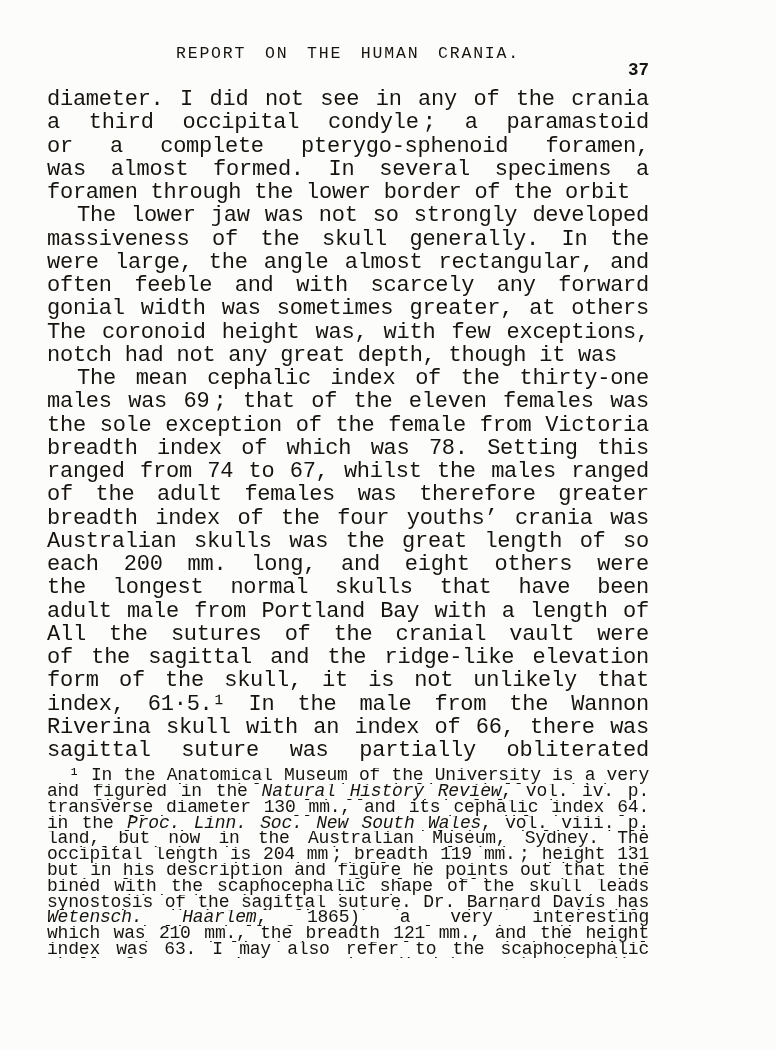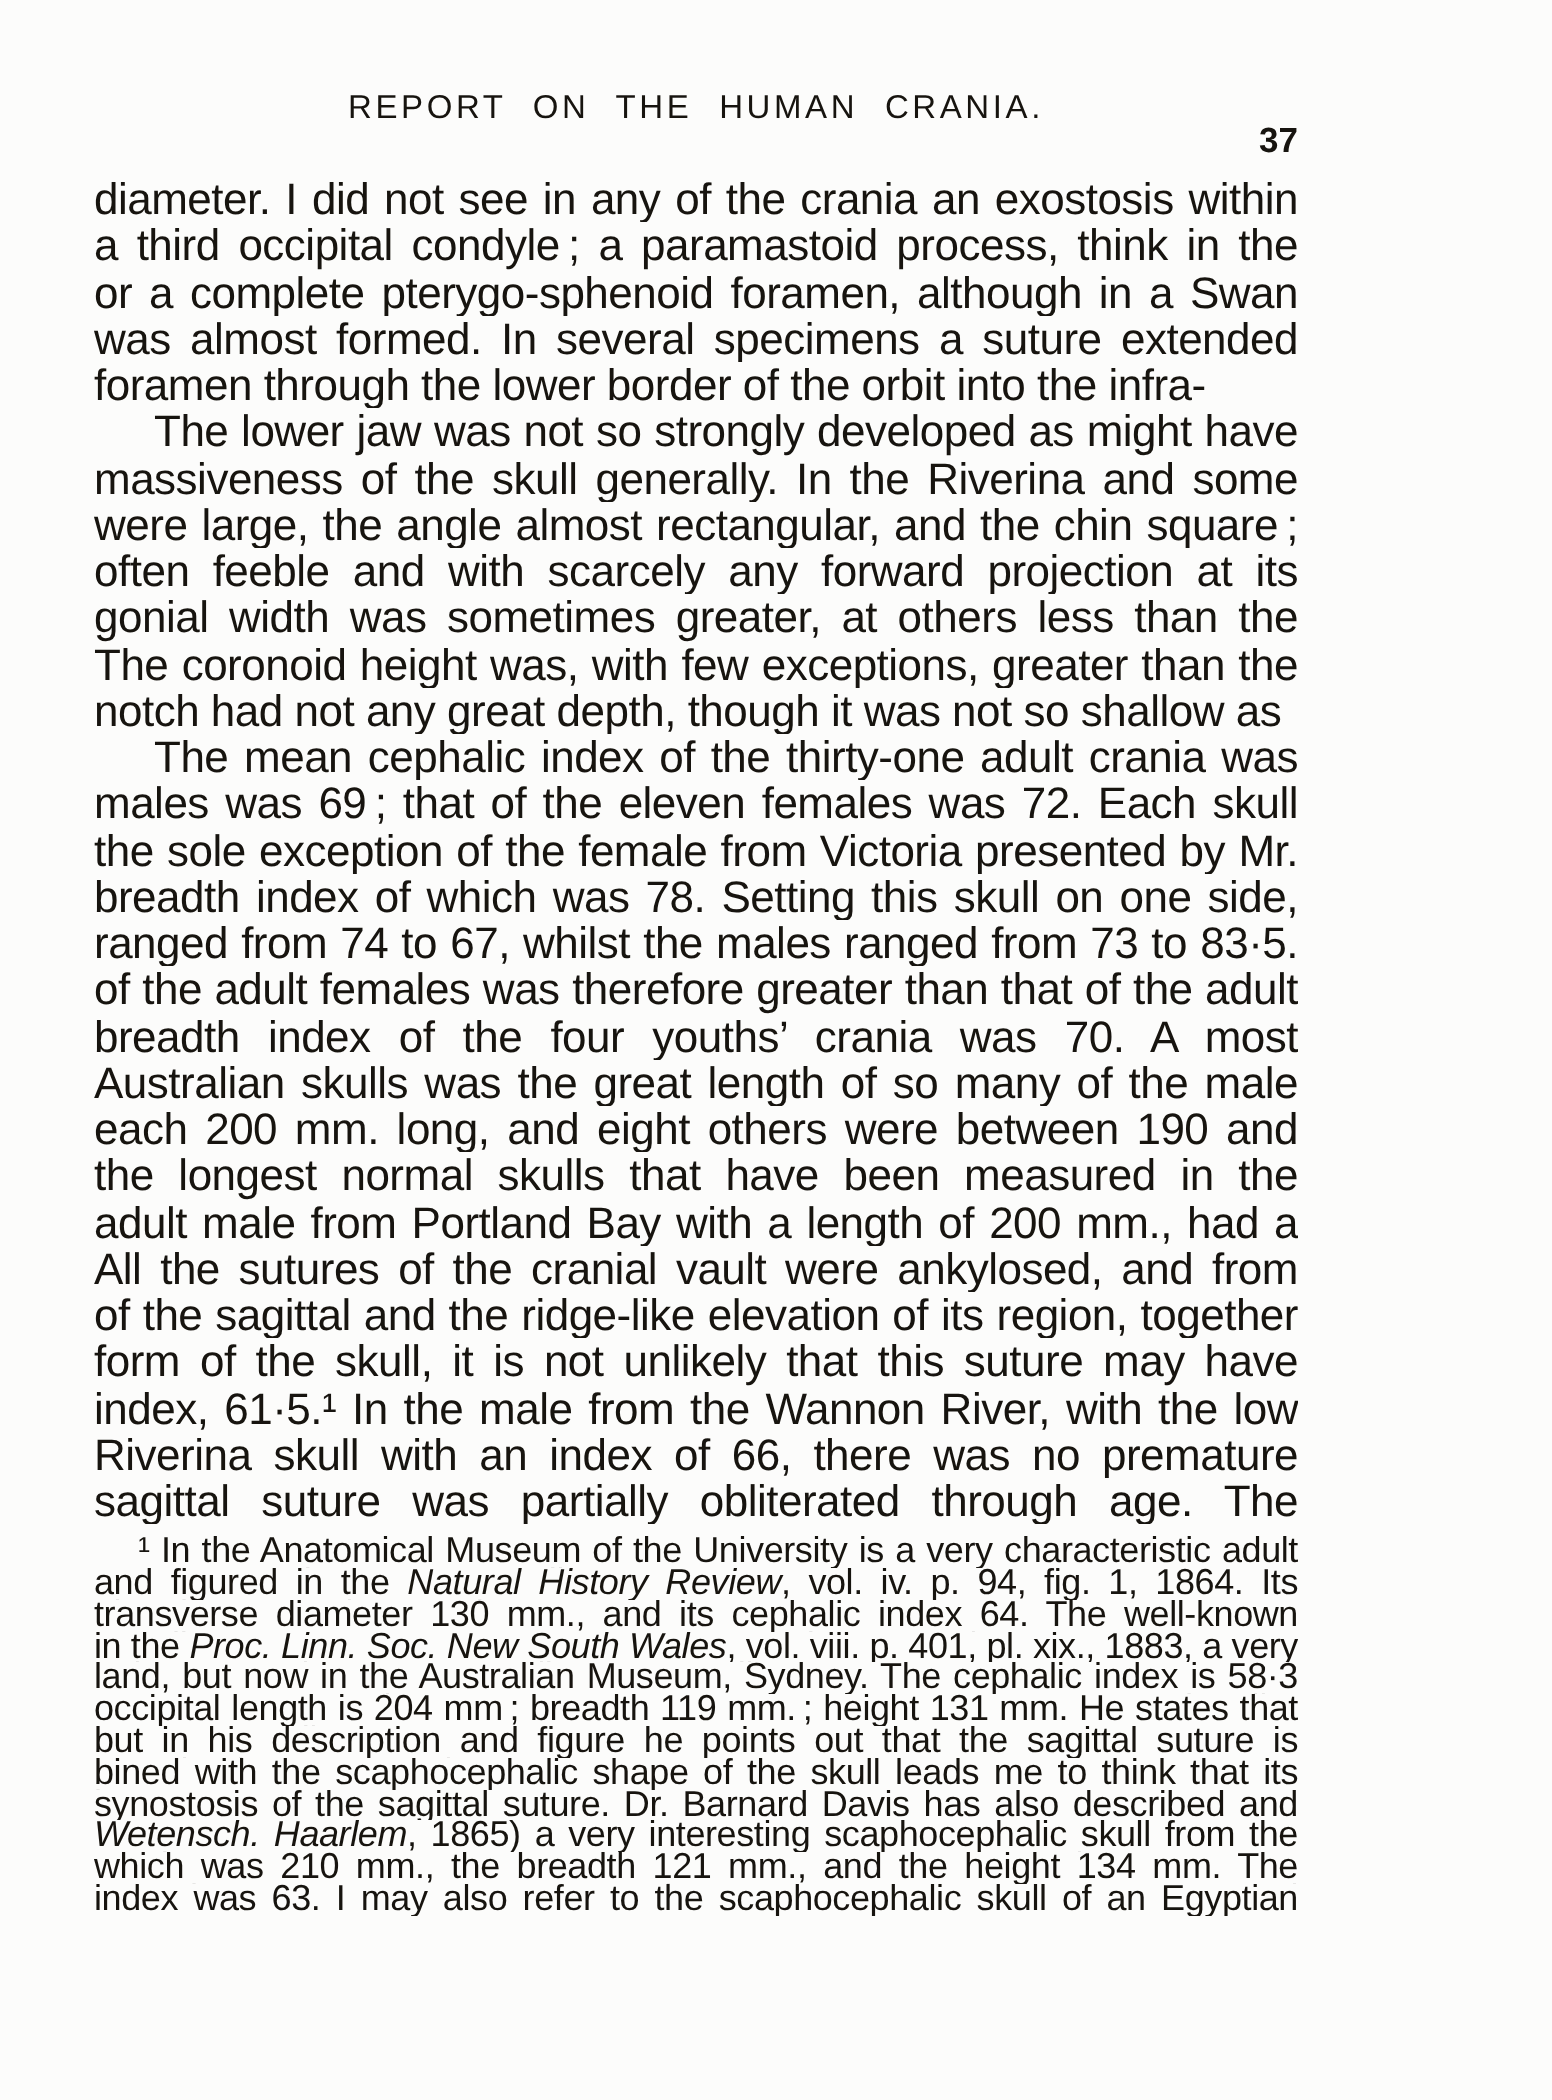--- a/index.html
+++ b/index.html
@@ -7,21 +7,21 @@
     --ink:#17140f;
   }
   html,body{margin:0;padding:0;background:var(--paper);}
   .page{
     position:relative;
     box-sizing:border-box;
     width:692px;height:1050px;
     background:var(--paper);
     color:var(--ink);
     padding:44px 43px 0 47px;
-    font-family:Liberation Sans, sans-serif;
+    font-family:Liberation Mono, monospace;
     overflow:hidden;
   }
   .running-head{
     position:relative;
     height:20px;
     text-align:center;
     font-size:16.5px;
     line-height:20px;
     letter-spacing:1.8px;
     word-spacing:7px;

